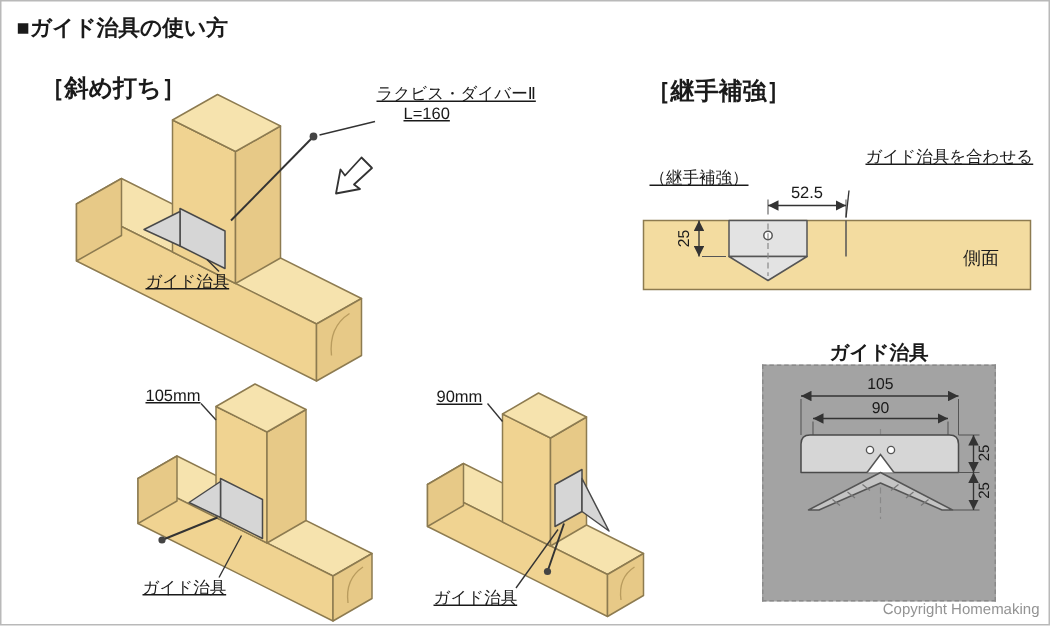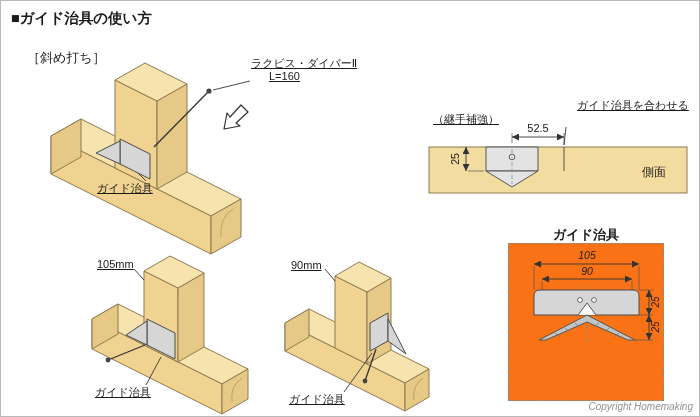--- a/index.html
+++ b/index.html
@@ -4,25 +4,25 @@
 <style>
   * { box-sizing: border-box; }
   body { margin:0; background:#ffffff; }
   .canvas {
     position:relative; width:700px; height:417px; background:#fff;
     border:1px solid #b9b9b9; overflow:hidden;
     font-family:"Liberation Sans","DejaVu Sans",sans-serif; color:#1a1a1a;
   }
   .abs { position:absolute; }
   .title { font-size:14.5px; font-weight:bold; }
-  .sec { font-size:13px; font-weight:normal;text-align:center; }
+  .sec { font-size:16px; font-weight:bold;text-align:center; }
   .lbl { font-size:11px; line-height:13px; white-space:nowrap;text-decoration:underline; }
   .lbl .indent { padding-left:18px; }
-  .copyright { font-size:10px; color:#939393;font-style:italic; }
-  .detail-box { border:1px dashed #8a8a8a; background:#f97316;font-style:italic; }
+  .copyright { font-size:10px; color:#939393; }
+  .detail-box { border:1px dashed #8a8a8a; background:#a3a3a3; }
   .detail-title { font-size:13px; font-weight:bold; text-align:center; }
   svg.abs { overflow:visible; }
   svg text { font-family:"Liberation Sans","DejaVu Sans",sans-serif; fill:#1a1a1a; }
   .wood-top   { fill:#f6e3ae; stroke:#8d7b50; stroke-width:1; stroke-linejoin:round; }
   .wood-front { fill:#f0d391; stroke:#8d7b50; stroke-width:1; stroke-linejoin:round; }
   .wood-end   { fill:#e7c987; stroke:#8d7b50; stroke-width:1; stroke-linejoin:round; }
   .wood-side2 { fill:#f3dca0; stroke:#8d7b50; stroke-width:1; }
   .jig        { fill:#d6d6d6; stroke:#4a4a4a; stroke-width:1; stroke-linejoin:round; }
   .jig2       { fill:#e3e3e3; stroke:#555; stroke-width:1; stroke-linejoin:round; }
   .grain      { fill:none; stroke:#b99c5e; stroke-width:0.9; }
@@ -76,20 +76,21 @@
     <line class="leader" x1="204" y1="40" x2="167" y2="49"></line>
     <line class="leader" x1="100" y1="140" x2="92" y2="132"></line>
   </svg>
 
   <div class="abs lbl" style="left:250px;top:56px">
     <div>ラクビス・ダイバーⅡ</div>
     <div class="indent">L=160</div>
   </div>
   <div class="abs lbl" style="left:96px;top:181px">ガイド治具</div>
 
+  <div class="abs sec" style="left:430px;top:50px">［継手補強］</div>
 
   <svg class="abs" style="left:425px;top:96px" width="272" height="104" viewBox="0 0 272 104">
     <rect class="wood-side2" x="3" y="50" width="258" height="46"></rect>
     <g>
       <rect class="jig2" x="60" y="50" width="52" height="24"></rect>
       <polygon class="jig2" points="60,74 86,90 112,74"></polygon>
       <circle cx="86" cy="60" r="2.8" fill="#fff" stroke="#555" stroke-width="1"></circle>
       <line class="centerline" x1="86" y1="52" x2="86" y2="87"></line>
     </g>
     <line x1="138" y1="50" x2="138" y2="74" stroke="#555" stroke-width="1"></line>

